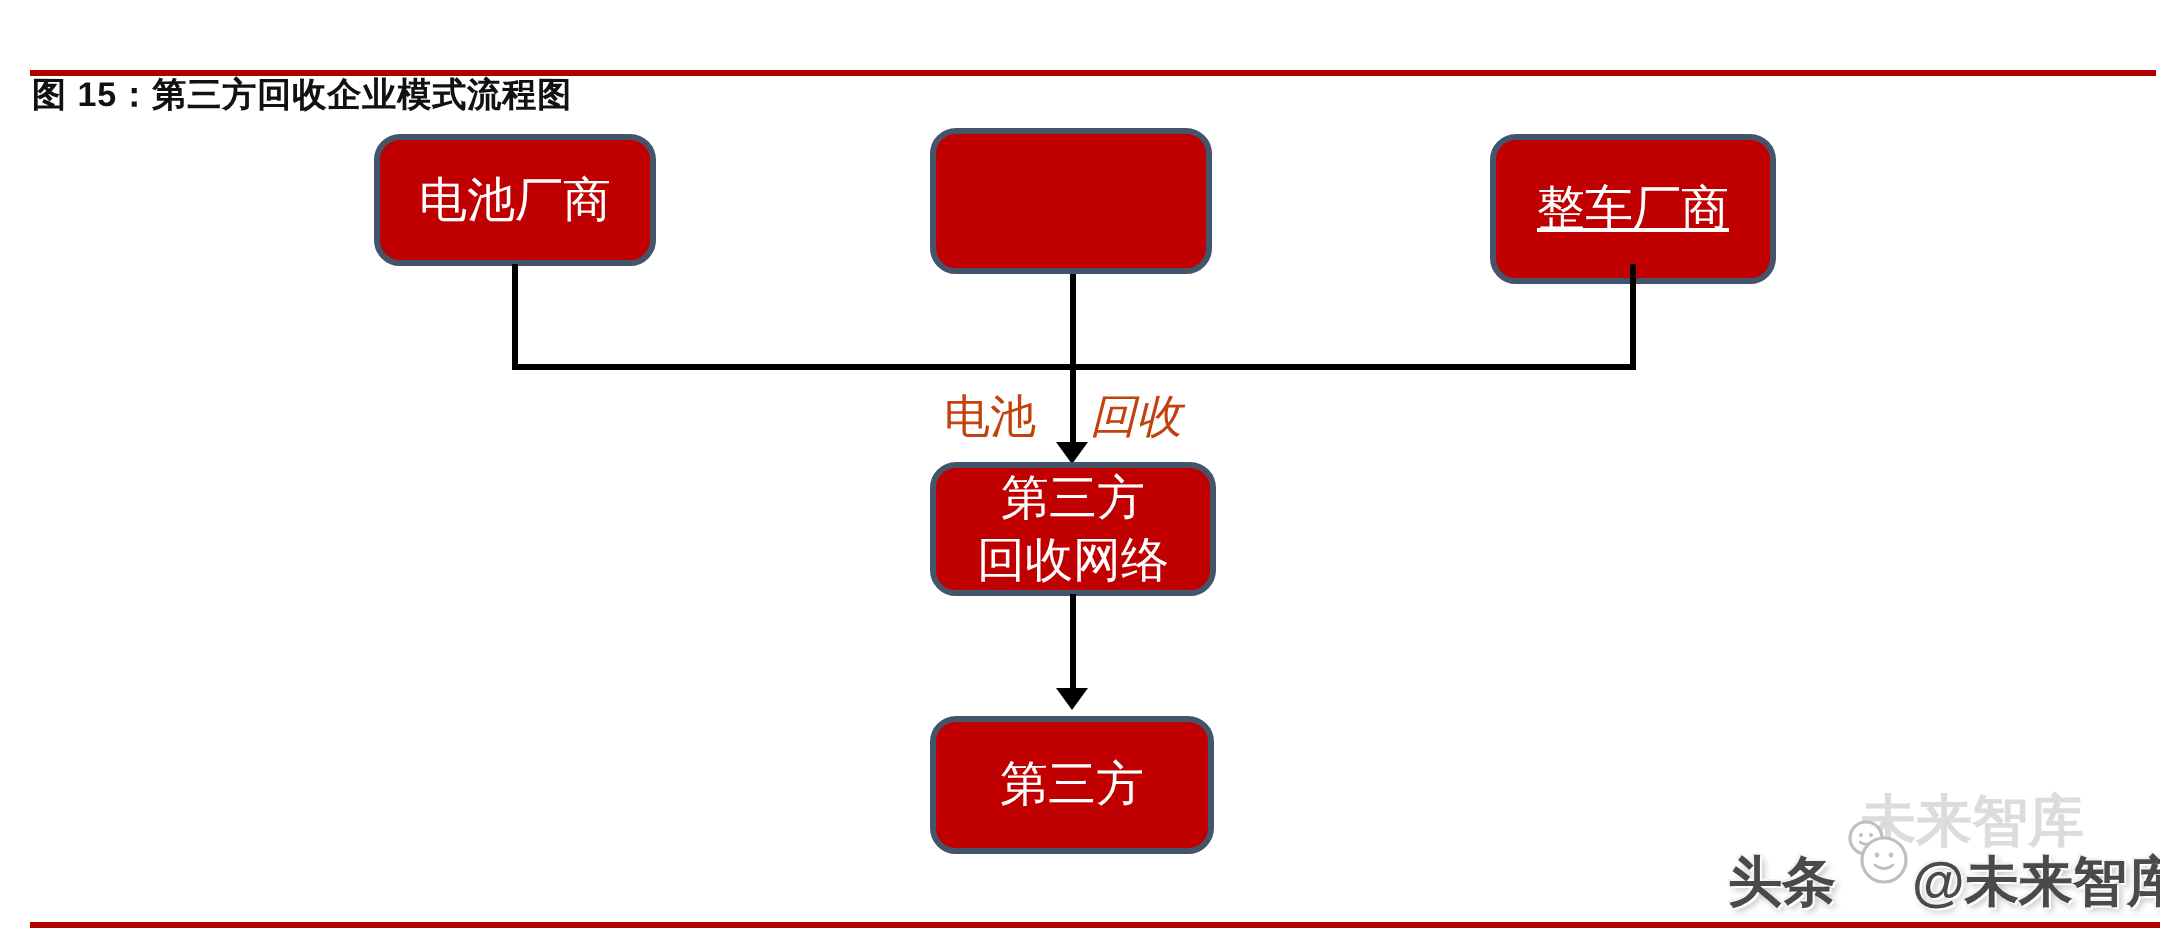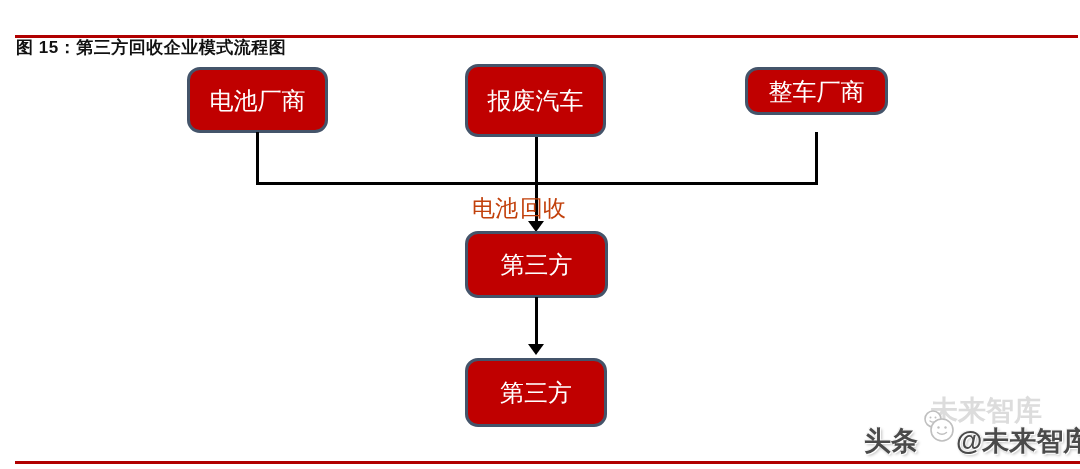--- a/index.html
+++ b/index.html
@@ -22,21 +22,21 @@
   .node {
     position: absolute; box-sizing: border-box;
     background: #c00000; border: 3px solid #44546a; border-radius: 13px;
     color: #ffffff; font-size: 24px; line-height: 31px; text-align: center;
     display: flex; flex-direction: column; justify-content: center; align-items: center;
   }
   .node span { display: block; white-space: nowrap; }
   .node span:empty { display: none; }
   .n-battery    { left: 187px; top: 67px;  width: 141px; height: 66px; }
   .n-dismantler { left: 465px; top: 64px;  width: 141px; height: 73px; }
-  .n-oem        { left: 745px; top: 67px;  width: 143px; height: 48px; }
+  .n-oem        { left: 745px; top: 67px;  width: 143px; height: 75px; text-decoration: underline; }
   .n-network    { left: 465px; top: 231px; width: 143px; height: 67px; }
   .n-processor  { left: 465px; top: 358px; width: 142px; height: 69px; }
 
   
   .edge { position: absolute; background: #000000; }
   .v-battery { left: 256px; top: 132px; width: 3px;   height: 52px; }
   .v-center  { left: 535px; top: 137px; width: 3px;   height: 86px; }
   .v-oem     { left: 815px; top: 132px; width: 3px;   height: 52px; }
   .h-trunk   { left: 256px; top: 182px; width: 562px; height: 3px;  }
   .v-net-out { left: 535px; top: 297px; width: 3px;   height: 49px; }
@@ -46,21 +46,21 @@
     border-top: 11px solid #000000;
   }
   .ah-network   { left: 528px; top: 221px; }
   .ah-processor { left: 528px; top: 344px; }
 
   
   .edge-label {
     position: absolute; top: 193px; font-size: 23px; color: #c2410c; white-space: nowrap;
   }
   .edge-label-left  { left: 472px; }
-  .edge-label-right { left: 520px; }
+  .edge-label-right { left: 545px; font-style: italic; }
 
   
   .watermark { position: absolute; left: 840px; top: 390px; width: 230px; height: 70px; }
   .wm-ghost {
     position: absolute; left: 90px; top: 2px;
     font-size: 28px; font-weight: 700; color: #dcdcdc;
     text-shadow: 1px 1px 0 #ffffff; white-space: nowrap;
   }
   .wm-main {
     position: absolute; left: 24px; top: 26px;
@@ -75,38 +75,38 @@
 <div class="stage">
 
   <div class="fig-title">图 15：第三方回收企业模式流程图</div>
   <div class="rule rule-top"></div>
 
   <div class="node n-battery">
     <span>电池厂商</span>
 
   </div>
   <div class="node n-dismantler">
-    <span>报废汽车</span>
   </div>
   <div class="node n-oem">
     <span>整车厂商</span>
 
   </div>
 
   <div class="edge v-battery"></div>
   <div class="edge v-center"></div>
   <div class="edge v-oem"></div>
   <div class="edge h-trunk"></div>
   <div class="arrowhead ah-network"></div>
 
   <div class="edge-label edge-label-left">电池</div>
   <div class="edge-label edge-label-right">回收</div>
 
   <div class="node n-network">
     <span>第三方</span>
+    <span>回收网络</span>
   </div>
 
   <div class="edge v-net-out"></div>
   <div class="arrowhead ah-processor"></div>
 
   <div class="node n-processor">
     <span>第三方</span>
   </div>
 
   <div class="watermark">

